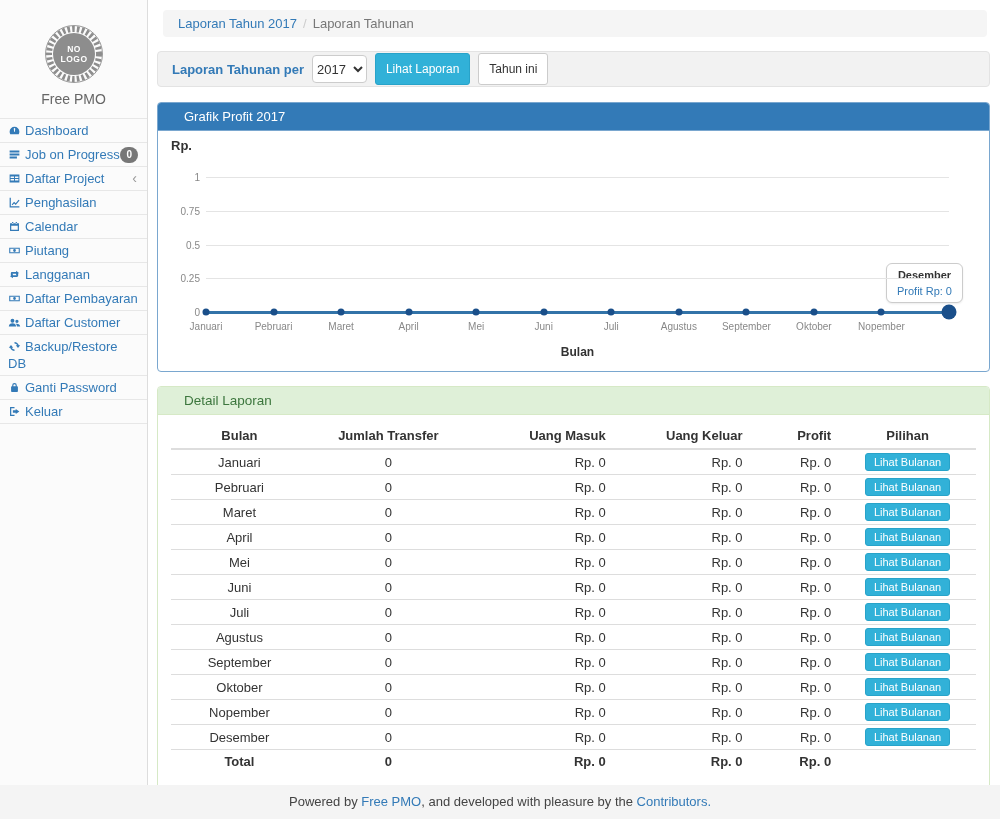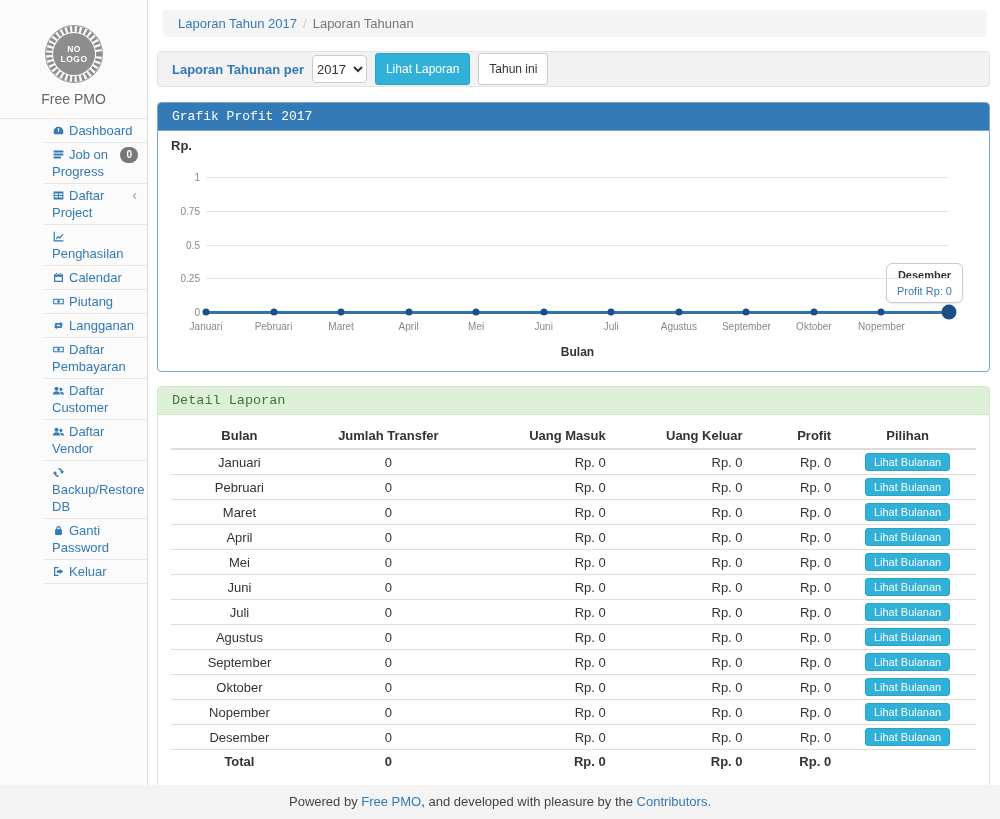--- a/index.html
+++ b/index.html
@@ -17,21 +17,21 @@
   *{box-sizing:border-box;}
   html,body{margin:0;padding:0;}
   body{width:1000px;font-family:"Liberation Sans",sans-serif;color:#333;background:#fff;font-size:13px;}
   .page{width:1000px;height:819px;overflow:hidden;display:flex;flex-direction:column;}
   .app{display:flex;flex:1;min-height:785px;}
 
   
   .sidebar{width:148px;min-width:148px;background:#fbfbfb;border-right:1px solid #ddd;}
   .logo-wrap{text-align:center;padding-top:24px;}
   .brand{font-size:14px;color:#666;margin-top:4px;}
-  .side-menu{margin-top:11px;border-top:1px solid #e7e7e7;padding-left:44px;}
+  .side-menu{margin-top:11px;border-top:1px solid #e7e7e7;}
   .side-item{display:block;position:relative;padding:3px 8px;border-bottom:1px solid #e7e7e7;
     color:var(--accent);font-size:13px;line-height:17px;text-decoration:none;cursor:pointer;}
   .sicon{width:13px;height:13px;fill:currentColor;vertical-align:-2px;margin-right:4px;}
   .badge{position:absolute;right:9px;top:4px;background:var(--badge);color:#fff;border-radius:10px;
     font-size:10px;line-height:10px;padding:3px 6px;font-weight:bold;}
   .chev{position:absolute;right:10px;top:3px;color:#999;font-size:14px;}
 
   
   .main{flex:1;padding:10px 10px 0 9px;background:#fff;}
   .breadcrumb{background:#f5f5f5;border-radius:4px;padding:6px 15px;margin:0 3px 14px 6px;font-size:13px;}
@@ -45,21 +45,21 @@
   select{height:28px;width:55px;border:1px solid #ccc;border-radius:4px;background:#fff;
     font-size:13px;color:#333;font-family:inherit;}
   .btn{height:32px;font-size:12px;padding:3px 10px;border-radius:3px;cursor:pointer;font-family:inherit;}
   .btn-info{background:var(--info);border:1px solid var(--info-border);color:#fff;}
   .btn-default{background:#fff;border:1px solid #ccc;color:#333;}
 
   
   .panel{border:1px solid;border-radius:4px;background:#fff;}
   .panel-primary{border-color:var(--panel-primary-border);margin-top:15px;}
   .panel-primary>.panel-heading{background:var(--accent);color:#fff;border-bottom:1px solid var(--panel-primary-border);}
-  .panel-heading{padding:6px 14px;font-size:13px;border-radius:3px 3px 0 0;font-family:Liberation Mono, monospace;}
+  .panel-heading{padding:6px 26px;font-size:13px;border-radius:3px 3px 0 0;}
   .panel-success{border-color:var(--success-border);margin-top:14px;}
   .panel-success>.panel-heading{background:var(--success-bg);color:var(--success-text);
     border-bottom:1px solid var(--success-border);font-size:13.5px;}
   .panel-success .panel-body{padding:8px 13px 14px;}
 
   
   .chart-body{height:240px;position:relative;}
   .y-axis-label{position:absolute;left:13px;top:7px;font-weight:bold;font-size:13px;color:#333;}
   .gridline{position:absolute;left:48px;right:40px;height:1px;background:#e4e4e4;}
   .ytick{position:absolute;left:0;width:42px;text-align:right;font-size:10px;color:#888;transform:translateY(-50%);}
@@ -160,23 +160,20 @@
             </svg><span>Piutang</span></a>
           <a class="side-item"><svg class="sicon">
               <use href="#i-retweet"></use>
             </svg><span>Langganan</span></a>
           <a class="side-item"><svg class="sicon">
               <use href="#i-money"></use>
             </svg><span>Daftar Pembayaran</span></a>
           <a class="side-item"><svg class="sicon">
               <use href="#i-users"></use>
             </svg><span>Daftar Customer</span></a>
-          <a class="side-item"><svg class="sicon">
-              <use href="#i-users"></use>
-            </svg><span>Daftar Vendor</span></a>
           <a class="side-item"><svg class="sicon">
               <use href="#i-refresh"></use>
             </svg><span>Backup/Restore DB</span></a>
           <a class="side-item"><svg class="sicon">
               <use href="#i-lock"></use>
             </svg><span>Ganti Password</span></a>
           <a class="side-item"><svg class="sicon">
               <use href="#i-signout"></use>
             </svg><span>Keluar</span></a>
         </nav>

